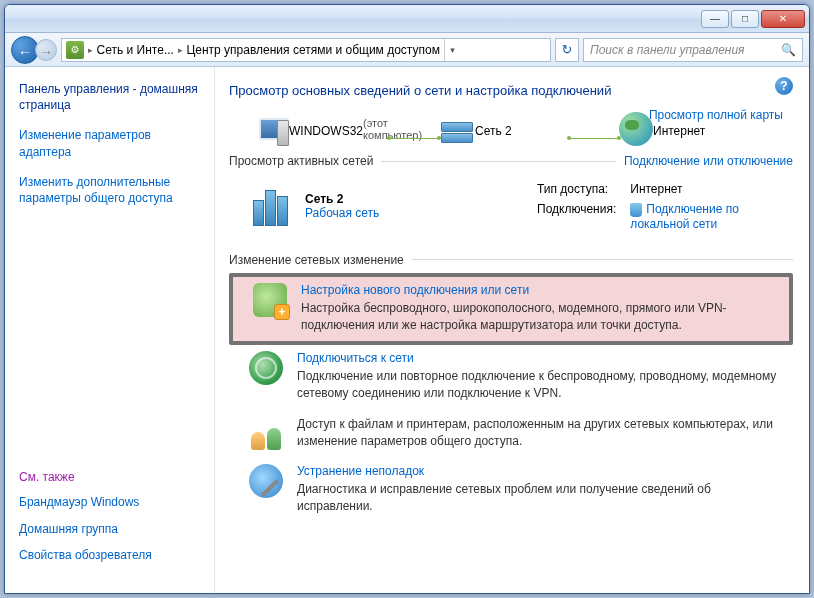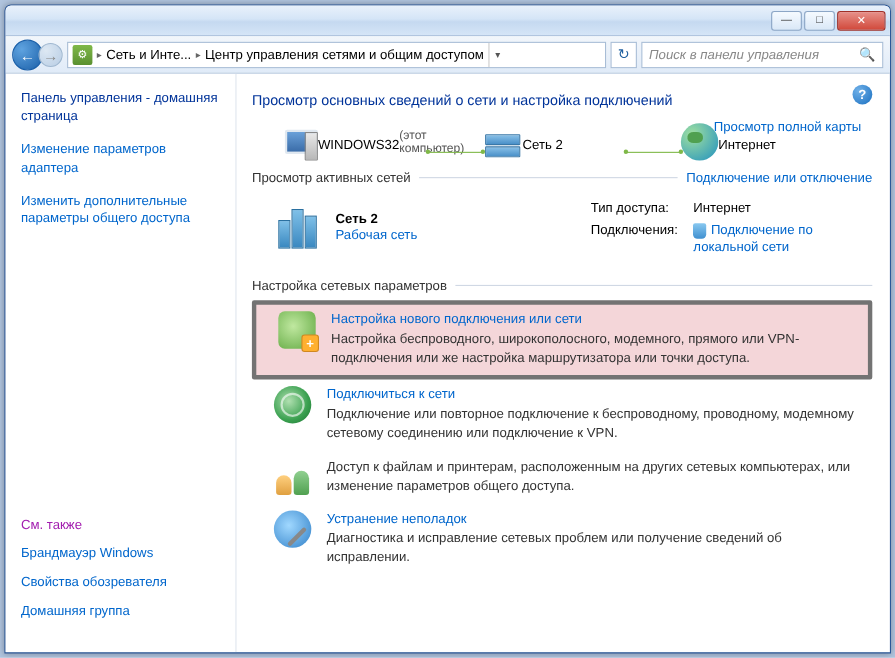--- a/index.html
+++ b/index.html
@@ -392,22 +392,22 @@
   </div>
 
   <div class="body-area">
     <div class="sidebar">
       <div class="side-title">Панель управления - домашняя страница</div>
       <div class="side-link">Изменение параметров адаптера</div>
       <div class="side-link">Изменить дополнительные параметры общего доступа</div>
       <div class="side-footer">
         <div class="side-footer-title">См. также</div>
         <span class="side-link">Брандмауэр Windows</span>
+        <span class="side-link">Домашняя группа</span>
         <span class="side-link">Свойства обозревателя</span>
-        <span class="side-link">Домашняя группа</span>
       </div>
     </div>
 
     <div class="main">
       <div class="help-icon">?</div>
       <h1>Просмотр основных сведений о сети и настройка подключений</h1>
 
       <div class="net-map">
         <span class="map-link link">Просмотр полной карты</span>
         <div class="map-node">
@@ -463,21 +463,21 @@
               <td>
                 <span class="plug-icon"></span><span class="link">Подключение по локальной сети</span>
               </td>
             </tr>
           </tbody>
             </table>
         </div>
       </div>
 
       <div class="section-label">
-        <span>Настройка сетевых параметров</span>
+        <span>Изменение сетевых изменение</span>
       </div>
 
       <div class="tasks">
         <div class="task highlight">
           <div class="task-icon ti-newconn"></div>
           <div class="task-body">
             <div class="task-title">Настройка нового подключения или сети</div>
             <div class="task-desc">Настройка беспроводного, широкополосного, модемного, прямого или VPN-подключения или же настройка маршрутизатора или точки доступа.</div>
           </div>
         </div>

